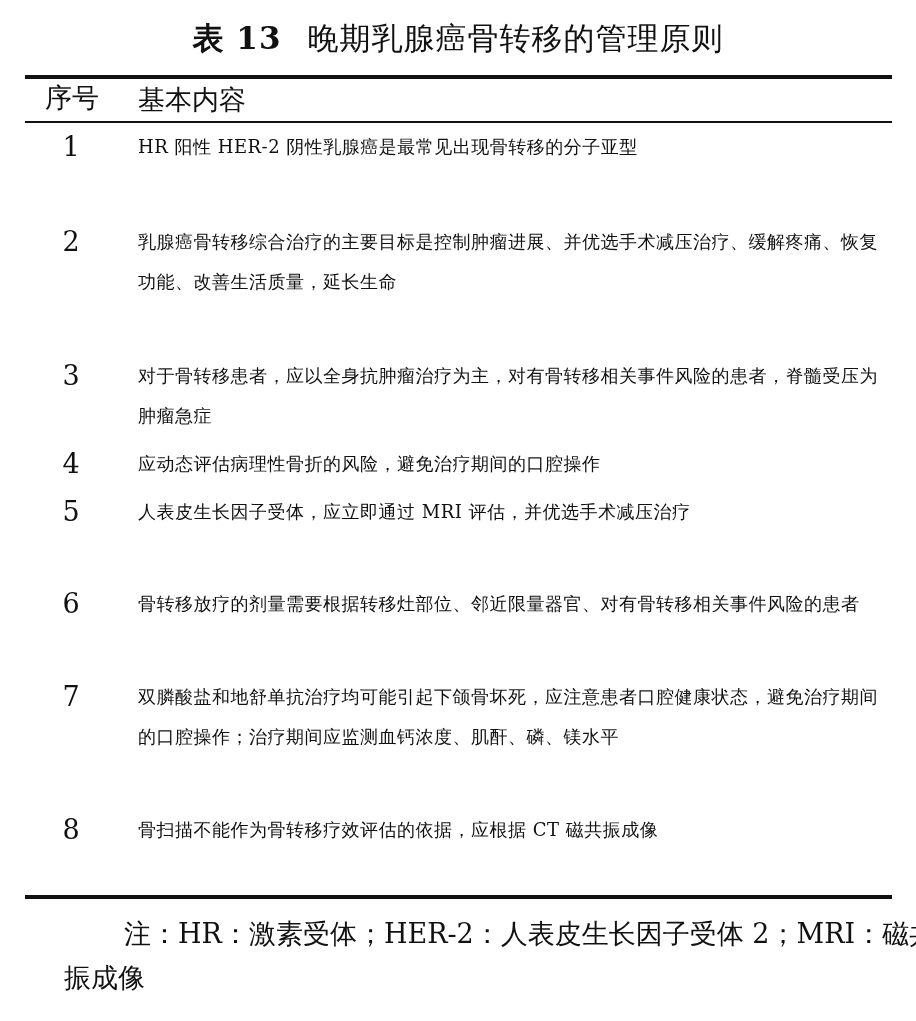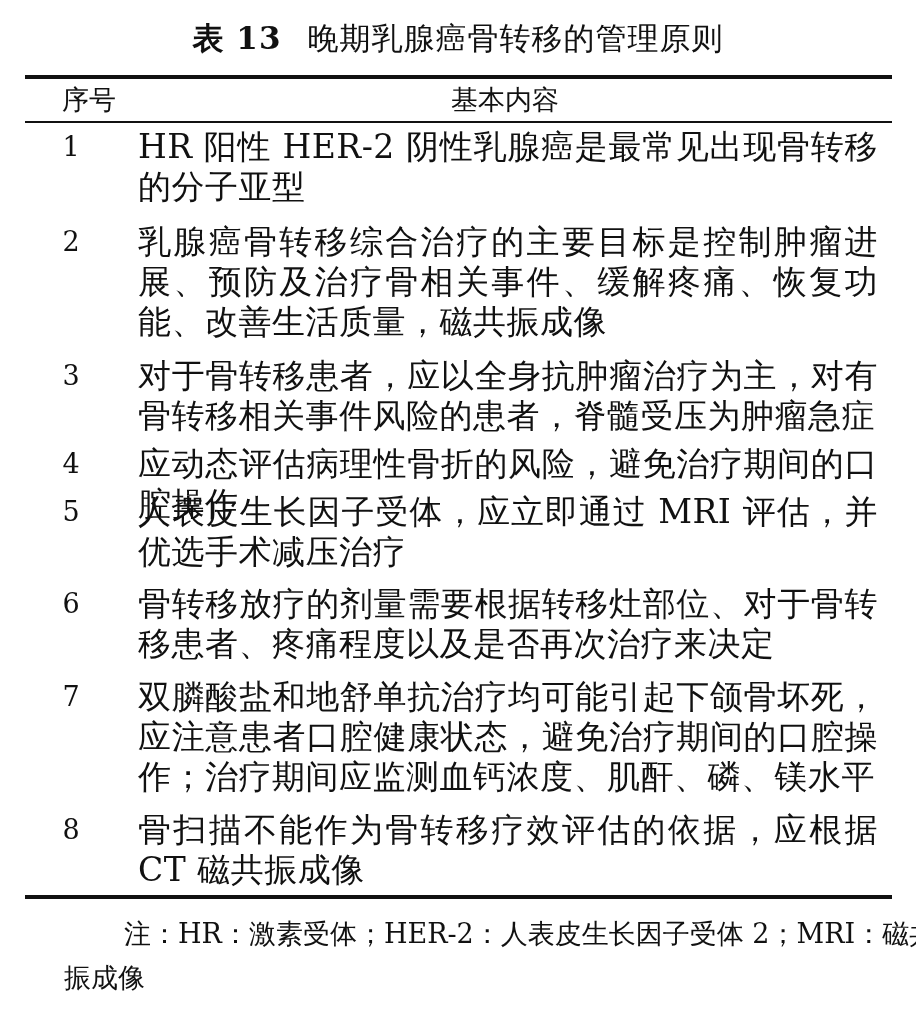--- a/index.html
+++ b/index.html
@@ -9,30 +9,30 @@
     color: #111111;
   }
   .title {
     position: absolute; left: 0; top: 16px; width: 916px;
     text-align: center; font-size: 31px; line-height: 44px; letter-spacing: 1px;
   }
   .title .label { font-weight: bold; margin-right: 26px; }
   .rule-thick { position: absolute; left: 25px; width: 867px; height: 4px; background: #111; }
   .rule-thin  { position: absolute; left: 25px; width: 867px; height: 2px; background: #111; }
   .hdr { position: absolute; top: 80px; font-size: 27px; line-height: 40px; }
-  .hdr-num { left: 52px; width: 64px; text-align: right; }
-  .hdr-content { left: 138px; width: 734px; text-align: center; }
+  .hdr-num { left: 40px; width: 64px; text-align: center; font-family: Liberation Mono, monospace; }
+  .hdr-content { left: 138px; width: 734px; text-align: left; }
   .row { position: absolute; left: 0; width: 916px; }
   .row .num {
     position: absolute; left: 40px; width: 62px; text-align: center;
     font-size: 27px; line-height: 40px;
   }
   .row .content {
     position: absolute; left: 138px; width: 740px;
-    font-size: 33px; line-height: 40px; letter-spacing: 0.5px;
+    font-size: 18px; line-height: 40px; letter-spacing: 0.5px;
     text-align: justify;
   }
   .note {
     position: absolute; left: 20px; top: 912px; width: 880px;
     font-size: 27px; line-height: 44px; text-indent: 60px; margin-left: 44px;
   }
 </style>
 </head>
 <body>
 
@@ -47,41 +47,41 @@
 
 <div class="rule-thin" style="top:121px;"></div>
 
 <div class="row" style="top:127px;">
   <div class="num">1</div>
   <div class="content">HR 阳性 HER-2 阴性乳腺癌是最常见出现骨转移的分子亚型</div>
 </div>
 
 <div class="row" style="top:222px;">
   <div class="num">2</div>
-  <div class="content">乳腺癌骨转移综合治疗的主要目标是控制肿瘤进展、预防及治疗骨相关事件、缓解疼痛、恢复功能、改善生活质量，磁共振成像</div>
+  <div class="content">乳腺癌骨转移综合治疗的主要目标是控制肿瘤进展、并优选手术减压治疗、缓解疼痛、恢复功能、改善生活质量，延长生命</div>
 </div>
 
 <div class="row" style="top:356px;">
   <div class="num">3</div>
   <div class="content">对于骨转移患者，应以全身抗肿瘤治疗为主，对有骨转移相关事件风险的患者，脊髓受压为肿瘤急症</div>
 </div>
 
 <div class="row" style="top:444px;">
   <div class="num">4</div>
   <div class="content">应动态评估病理性骨折的风险，避免治疗期间的口腔操作</div>
 </div>
 
 <div class="row" style="top:492px;">
   <div class="num">5</div>
   <div class="content">人表皮生长因子受体，应立即通过 MRI 评估，并优选手术减压治疗</div>
 </div>
 
 <div class="row" style="top:584px;">
   <div class="num">6</div>
-  <div class="content">骨转移放疗的剂量需要根据转移灶部位、对于骨转移患者、疼痛程度以及是否再次治疗来决定</div>
+  <div class="content">骨转移放疗的剂量需要根据转移灶部位、邻近限量器官、对有骨转移相关事件风险的患者</div>
 </div>
 
 <div class="row" style="top:677px;">
   <div class="num">7</div>
   <div class="content">双膦酸盐和地舒单抗治疗均可能引起下颌骨坏死，应注意患者口腔健康状态，避免治疗期间的口腔操作；治疗期间应监测血钙浓度、肌酐、磷、镁水平</div>
 </div>
 
 <div class="row" style="top:810px;">
   <div class="num">8</div>
   <div class="content">骨扫描不能作为骨转移疗效评估的依据，应根据 CT 磁共振成像</div>

